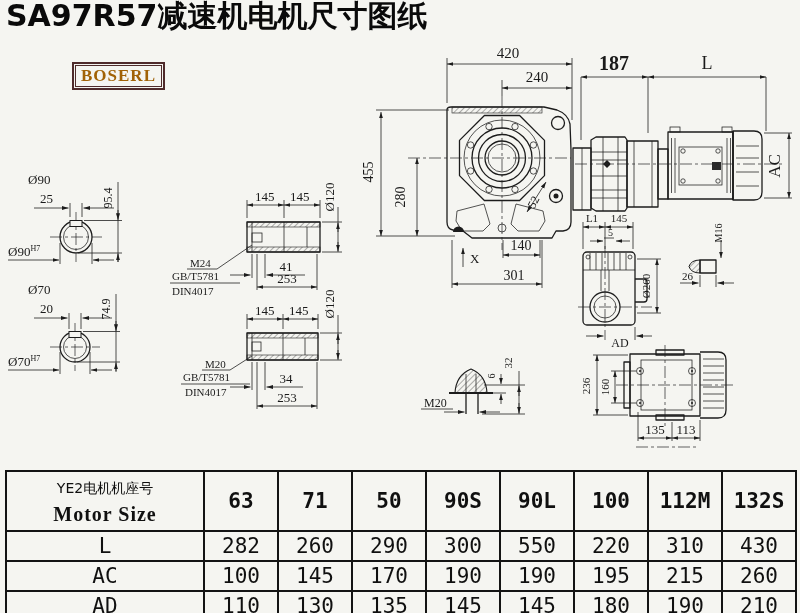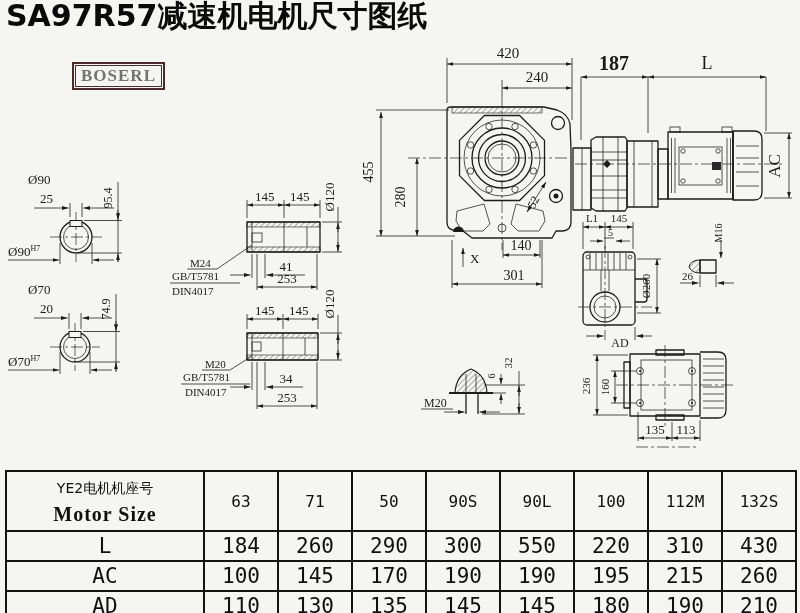--- a/index.html
+++ b/index.html
@@ -2,35 +2,35 @@
 <html><head>
 <meta charset="utf-8">
 <style>
   html,body{margin:0;padding:0}
   body{width:800px;height:613px;background:#f5f5f1;position:relative;overflow:hidden;
        font-family:"Liberation Sans",sans-serif;color:#111}
   .title{position:absolute;left:6px;top:-4px;font-family:"DejaVu Sans",sans-serif;
          font-weight:700;font-size:30px;color:#0a0a0a;white-space:nowrap}
   .logo{position:absolute;left:72px;top:62px;border:2px solid #4f2b2b;padding:1px;background:transparent}
   .logo-inner{border:1px solid #4f2b2b;padding:0 5px;font-family:"Liberation Serif",serif;
-              font-weight:700;font-size:17px;color:#737373;letter-spacing:1px;line-height:20px}
+              font-weight:700;font-size:17px;color:#a16207;letter-spacing:1px;line-height:20px}
   svg.draw{position:absolute;left:0;top:0}
   svg.draw text{fill:#1a1a1a;font-family:"Liberation Serif",serif}
   .obj{stroke:#1c1c1c;stroke-width:1.3;fill:none;stroke-linejoin:round}
   .thin{stroke:#1c1c1c;stroke-width:.75;fill:none}
   .dim{stroke:#222;stroke-width:.8;fill:none}
   .cl{stroke:#222;stroke-width:.7;fill:none;stroke-dasharray:12 3 3 3}
   table.spec{position:absolute;left:5px;top:470px;width:790px;border-collapse:collapse;table-layout:fixed}
   table.spec th,table.spec td{border:2px solid #141414;text-align:center;vertical-align:middle;
       padding:0;font-family:"DejaVu Sans Mono",monospace;color:#101010}
   tr.hdr th{height:58px}
   tr.row td{height:28px;font-size:21px}
   .cn{font-family:"DejaVu Sans",sans-serif;font-size:14px;line-height:27px;font-weight:400}
   .en{font-family:Liberation Serif, serif;font-size:20px;line-height:25px;letter-spacing:1px}
-  .sz{font-size:16px;font-weight:400}
+  .sz{font-size:21px;font-weight:700}
 </style>
 </head>
 <body>
 
 <svg class="draw" width="800" height="462" viewBox="0 0 800 462">
   <defs>
     <marker id="arr" viewBox="0 0 10 10" refX="9" refY="5" markerWidth="9" markerHeight="9" orient="auto-start-reverse">
       <path d="M0,2.2 L9,5 L0,7.8 Z" fill="#1c1c1c"></path>
     </marker>
     <pattern id="hatch" width="4" height="4" patternUnits="userSpaceOnUse" patternTransform="rotate(45)">
@@ -411,21 +411,21 @@
     <th class="sz">71</th>
     <th class="sz">50</th>
     <th class="sz">90S</th>
     <th class="sz">90L</th>
     <th class="sz">100</th>
     <th class="sz">112M</th>
     <th class="sz">132S</th>
   </tr>
   <tr class="row">
     <td>L</td>
-    <td>184</td>
+    <td>282</td>
     <td>260</td>
     <td>290</td>
     <td>300</td>
     <td>550</td>
     <td>220</td>
     <td>310</td>
     <td>430</td>
   </tr>
   <tr class="row">
     <td>AC</td>

